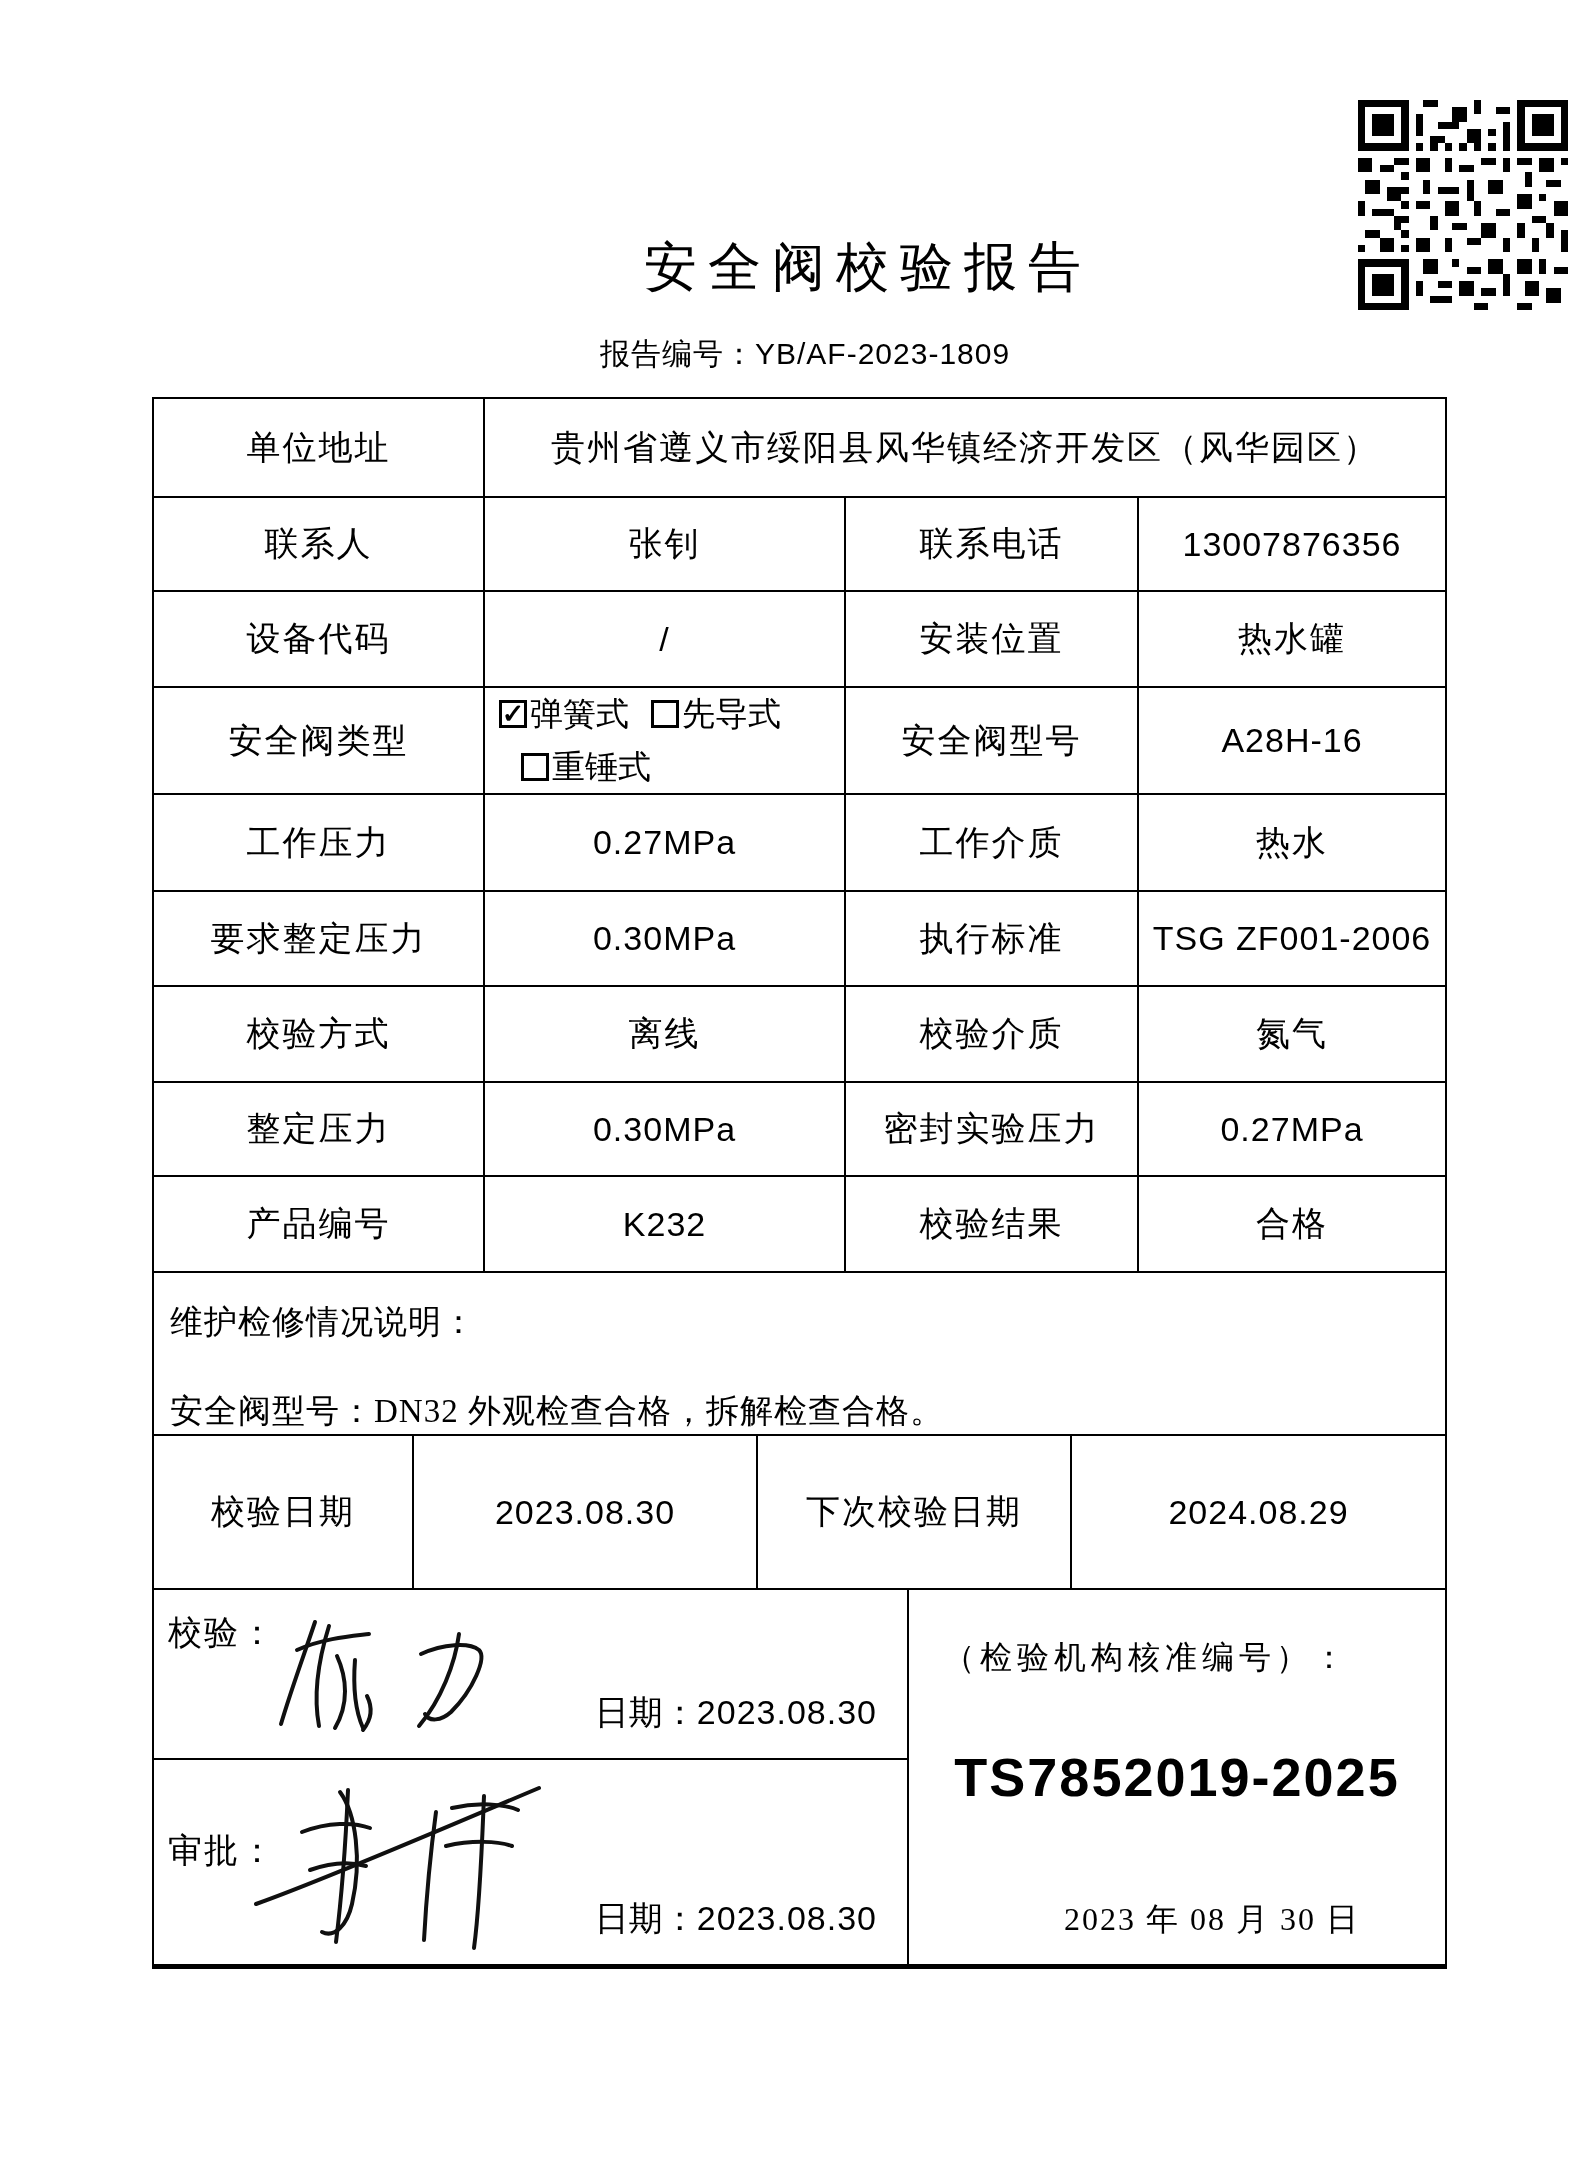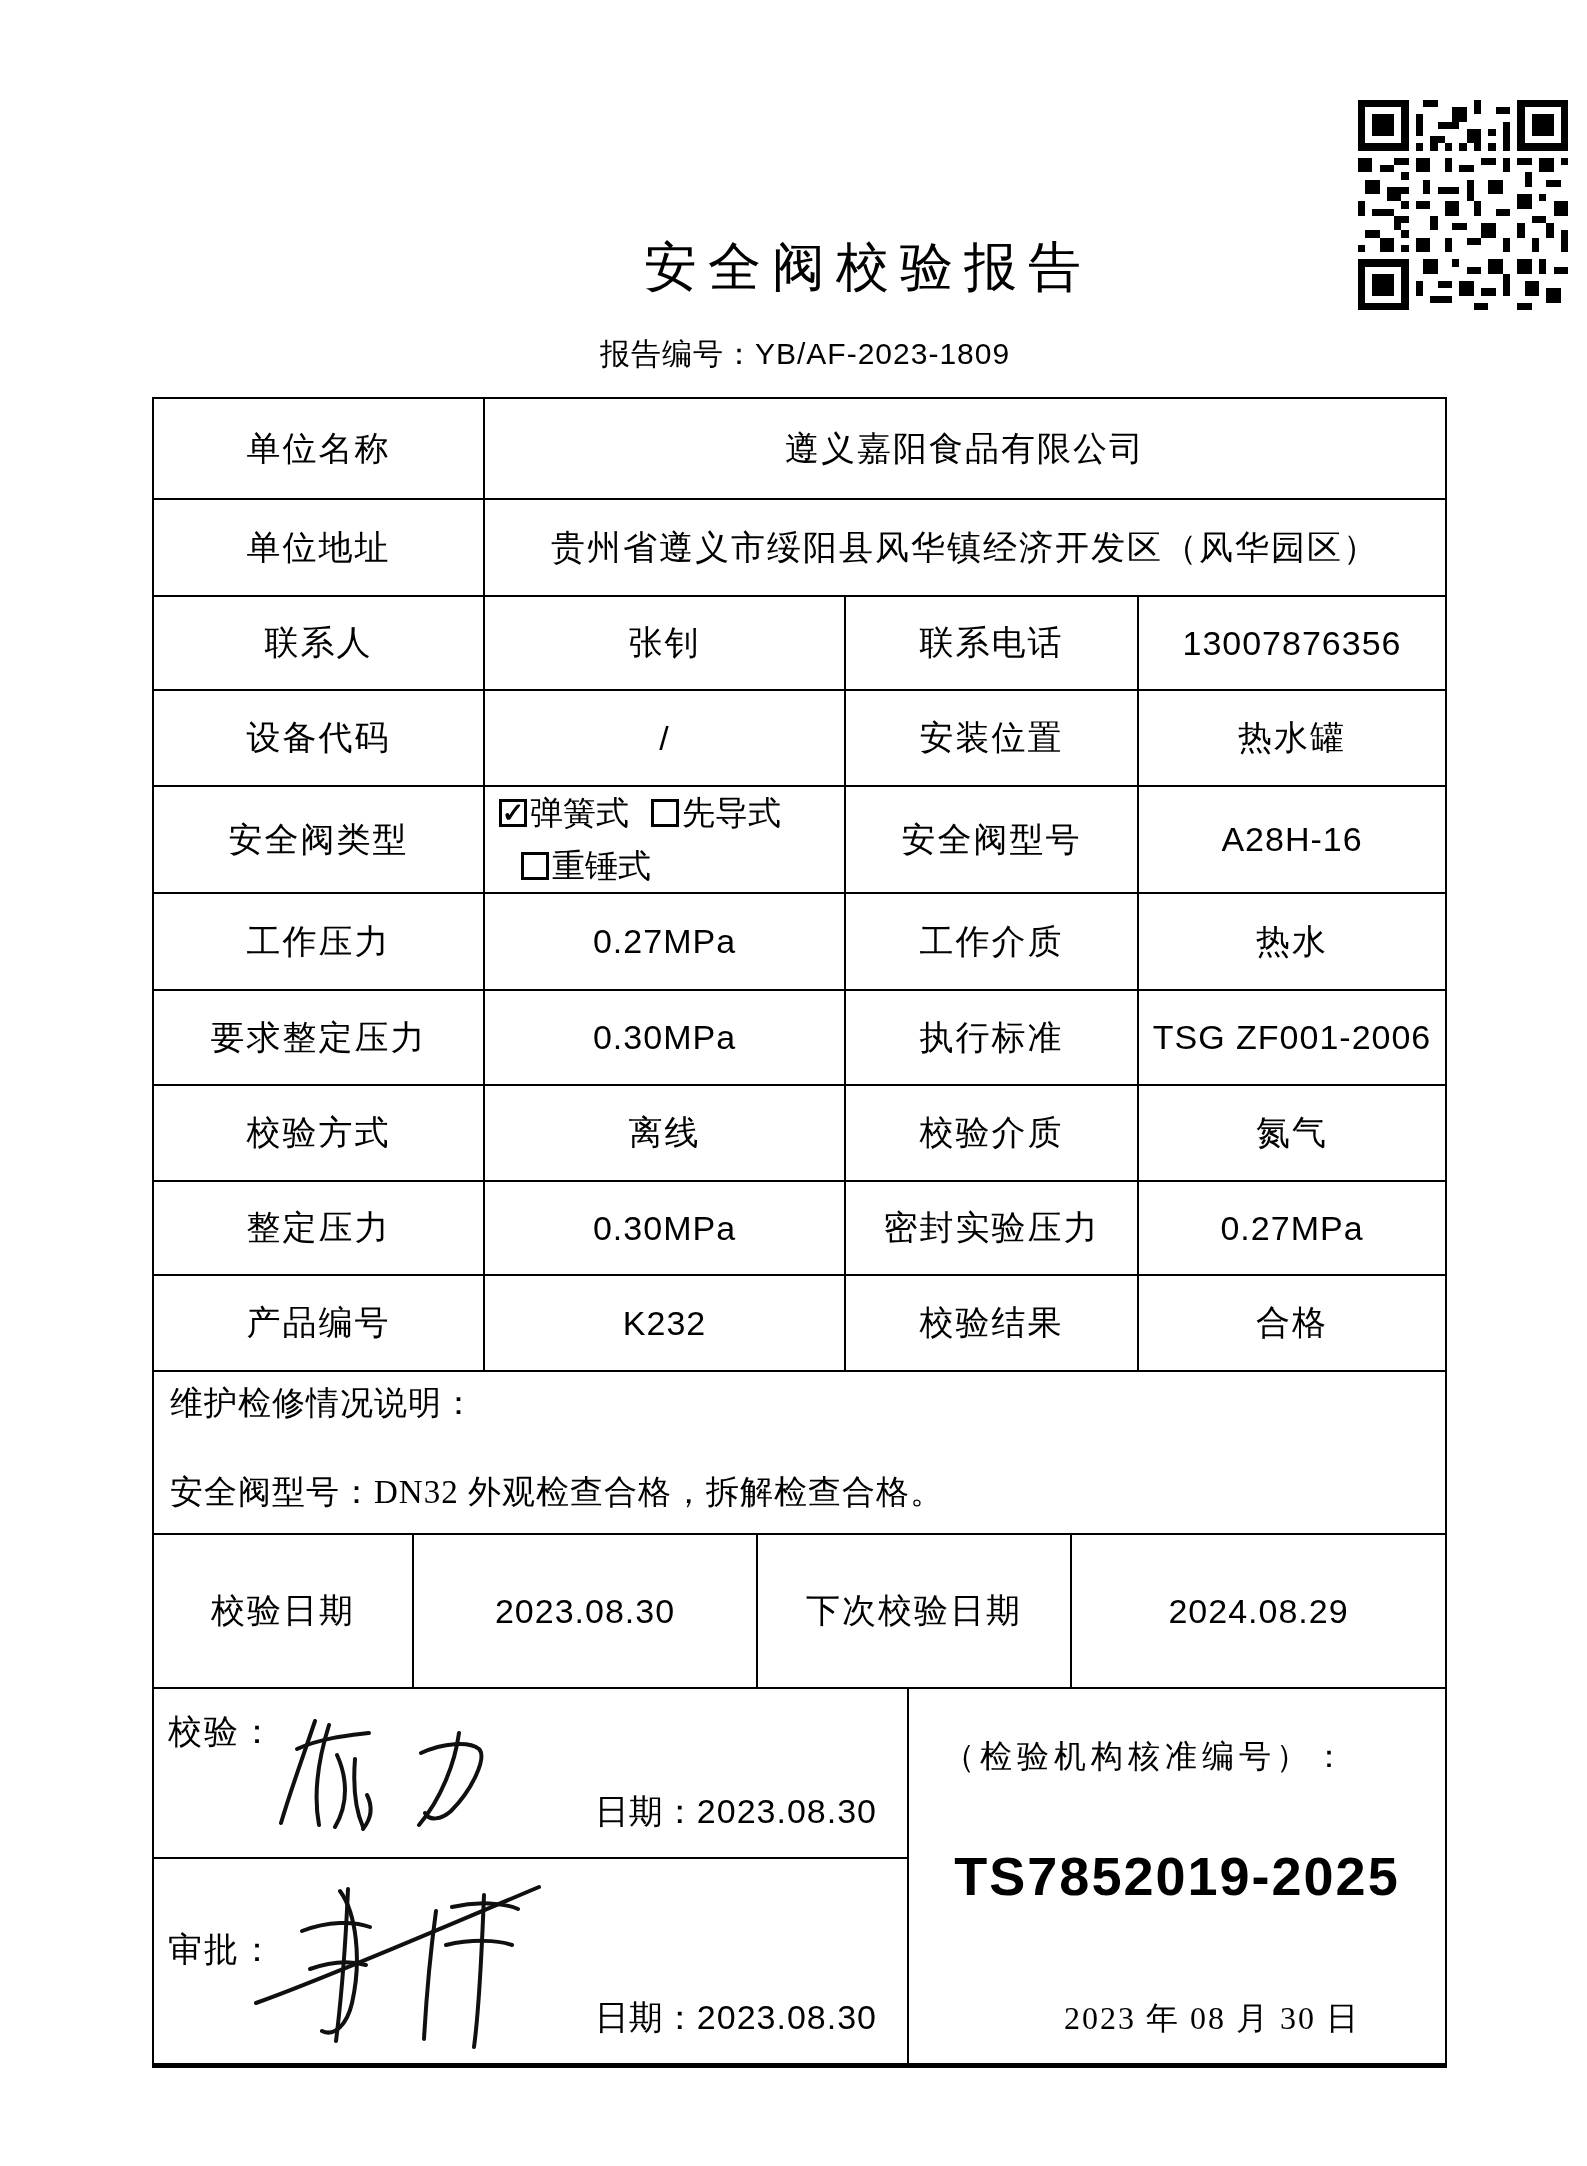--- a/index.html
+++ b/index.html
@@ -44,21 +44,21 @@
   .type-line { display:flex; align-items:center; white-space:nowrap; }
   .type-line + .type-line { margin-top:8px; margin-left:22px; }
   .cb {
     width:28px; height:28px; border:3px solid #000; display:inline-flex;
     align-items:center; justify-content:center; margin-right:3px; flex:0 0 auto;
   }
   .cb.checked::after { content:"✓"; font-size:27px; font-weight:bold; line-height:1; }
   .type-gap { display:inline-block; width:22px; }
 
   .note {
-    border-top:2px solid #000; padding:9px 16px 0 16px;
+    border-top:2px solid #000; padding:27px 16px 0 16px;
     font-size:33px; letter-spacing:1px;
   }
   .note .line2 { margin-top:44px; }
 
   .sig { display:flex; border-top:2px solid #000; height:376px; }
   .sig-left { flex:0 0 753px; display:flex; flex-direction:column; }
   .sig-cell { position:relative; height:169px; }
   .sig-cell + .sig-cell { border-top:2px solid #000; height:207px; }
   .sig-label { position:absolute; left:14px; font-size:34px; letter-spacing:2px; }
   .sig-date { position:absolute; right:30px; font-size:34px; white-space:nowrap; }
@@ -98,24 +98,20 @@
       <path d="M22 8h2v1h-2zM25 8h2v2h-2zM28 8h1v1h-1zM23 10h1v2h-1zM26 11h2v1h-2zM22 13h2v2h-2zM25 13h1v1h-1zM27 14h2v2h-2zM24 16h2v1h-2zM22 17h1v2h-1zM26 17h1v2h-1zM28 18h1v3h-1zM24 19h1v2h-1z"></path>
       <path d="M9 22h2v2h-2zM13 22h1v1h-1zM15 23h2v1h-2zM18 22h2v2h-2zM8 25h1v2h-1zM11 25h2v1h-2zM14 25h2v2h-2zM17 26h2v1h-2zM20 24h1v3h-1zM10 27h3v1h-3zM16 28h2v1h-2zM22 22h2v2h-2zM25 22h1v2h-1zM27 23h2v1h-2zM23 25h2v2h-2zM26 26h2v2h-2zM22 28h2v1h-2z"></path>
     </g>
   </svg>
 
   <div class="title">安全阀校验报告</div>
   <div class="report-no"><span>报告编号：</span><span class="num">YB/AF-2023-1809</span></div>
 
   <div class="doc">
 
-    <div class="row h1">
-      <div class="c w1">单位名称</div>
-      <div class="c wf">遵义嘉阳食品有限公司</div>
-    </div>
 
     <div class="row h2">
       <div class="c w1">单位地址</div>
       <div class="c wf">贵州省遵义市绥阳县风华镇经济开发区（风华园区）</div>
     </div>
 
     <div class="row h3">
       <div class="c w1">联系人</div>
       <div class="c w2">张钊</div>
       <div class="c w3">联系电话</div>

